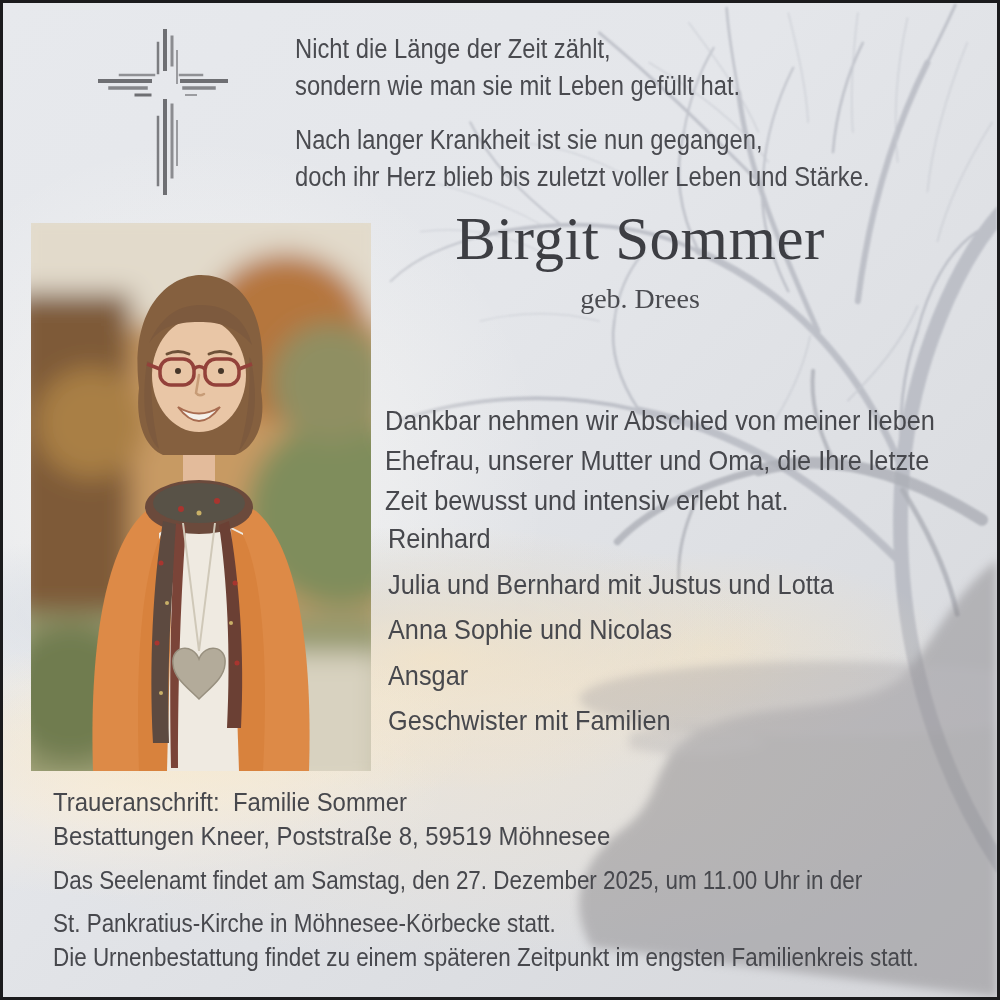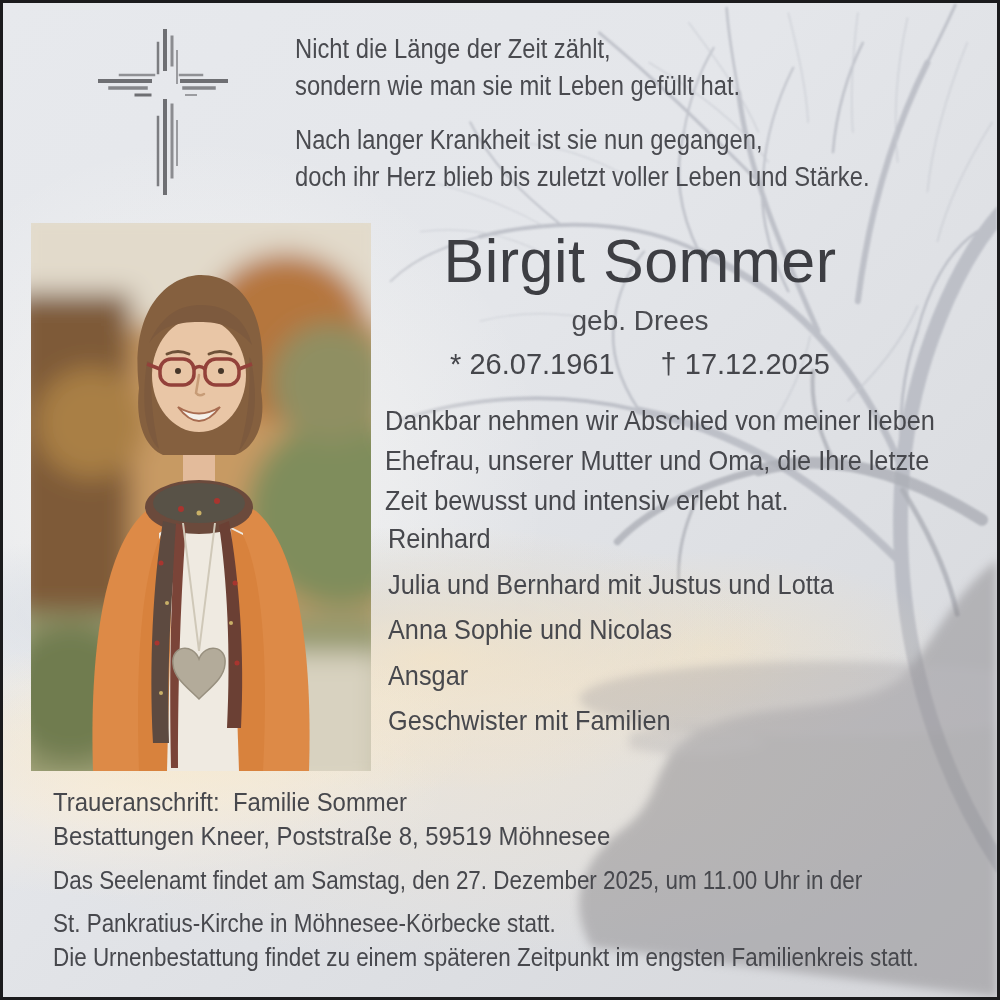--- a/index.html
+++ b/index.html
@@ -23,21 +23,21 @@
       radial-gradient(430px 430px at 200px 480px, rgba(250,249,246,.85), rgba(250,249,246,0) 80%);
   }
   .branches{opacity:.62;filter:blur(1.1px);}
   .silhouette{opacity:.5;filter:blur(5px);}
   .textline{white-space:pre;}
   .cond88{transform:scaleX(.88);transform-origin:0 0;}
   .cond92{transform:scaleX(.92);transform-origin:0 0;}
   .block{position:absolute;}
   .epigraph{left:292px;top:28px;font-size:27px;line-height:37px;color:#4a4b50;}
   .epigraph .stanza{margin-bottom:17px;}
-  .centercol{left:337px;top:226px;width:600px;text-align:center;}
+  .centercol{left:337px;top:204px;width:600px;text-align:center;font-family:Liberation Serif, serif;}
   .name{font-size:61px;line-height:64px;color:#3d3e43;letter-spacing:.5px;}
   .maiden{font-size:28px;margin-top:12px;color:#4a4b50;}
   .dates{font-size:29px;margin-top:11px;color:#45464b;}
   .dates .death{margin-left:46px;}
   .tribute{left:382px;top:398px;font-size:27.5px;line-height:40px;}
   .mourners{left:385px;top:522px;font-size:27.5px;}
   .mourners .textline{margin-bottom:17.5px;line-height:28px;}
   .address{left:50px;top:782px;font-size:26px;line-height:34px;}
   .service{left:50px;top:856px;font-size:25.5px;line-height:43px;}
   .burial{left:50px;top:940px;font-size:25.5px;}
@@ -203,23 +203,20 @@
     </div>
     <div class="stanza">
       <div class="textline">Nach langer Krankheit ist sie nun gegangen,</div>
       <div class="textline">doch ihr Herz blieb bis zuletzt voller Leben und Stärke.</div>
     </div>
   </div>
 
   <div class="block centercol">
     <div class="name textline">Birgit Sommer</div>
     <div class="maiden textline">geb. Drees</div>
-    <div class="dates">
-      <span class="birth">* 26.07.1961</span><span class="death">† 17.12.2025</span>
-    </div>
   </div>
 
   <div class="block tribute cond92">
     <div class="textline">Dankbar nehmen wir Abschied von meiner lieben</div>
     <div class="textline">Ehefrau, unserer Mutter und Oma, die Ihre letzte</div>
     <div class="textline">Zeit bewusst und intensiv erlebt hat.</div>
   </div>
 
   <div class="block mourners cond92">
     <div class="textline">Reinhard</div>

